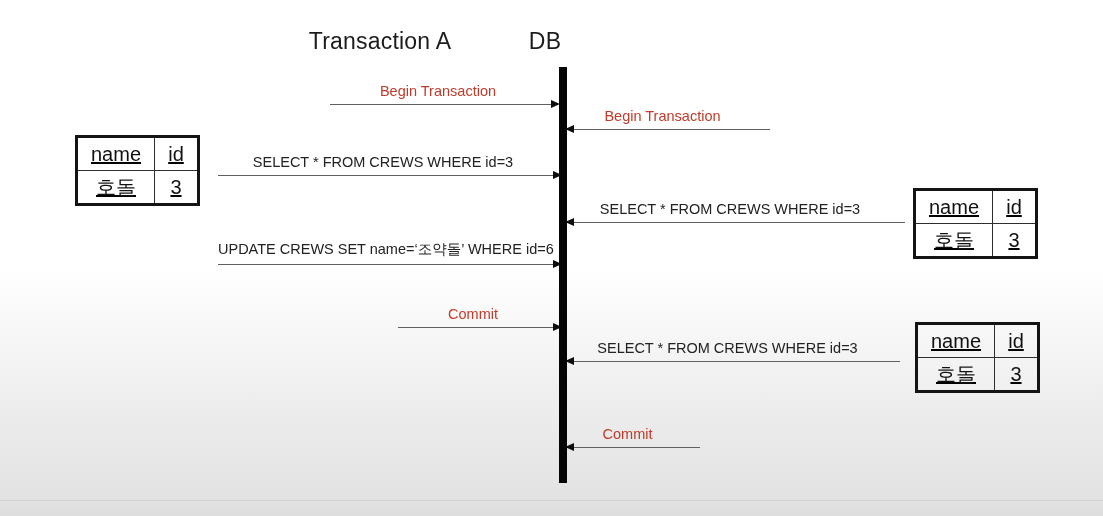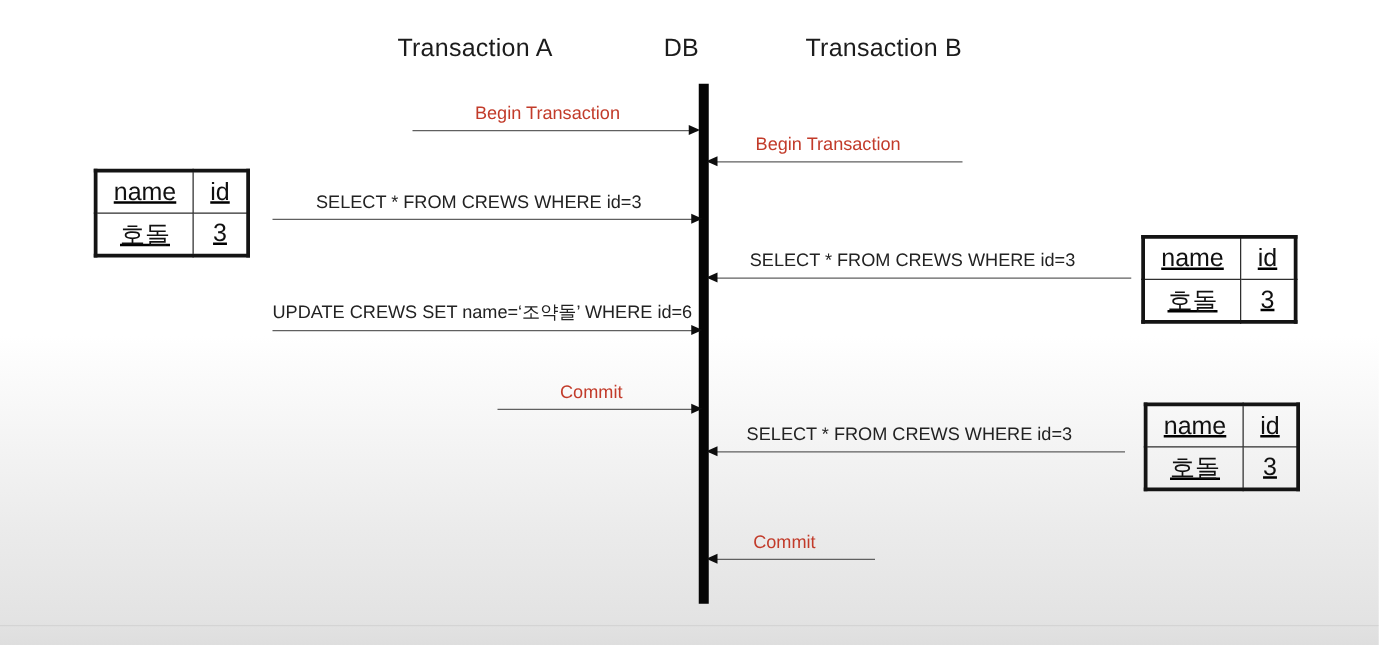--- a/index.html
+++ b/index.html
@@ -10,21 +10,21 @@
   }
   .stage {
     position: relative;
     width: 1103px; height: 516px;
     background: linear-gradient(180deg, #ffffff 0%, #ffffff 52%, #ebebeb 82%, #e3e3e3 96%, #dedede 100%);
   }
   .lane-title {
     position: absolute;
     top: 28px;
     transform: translateX(-50%);
-    font-size: 20px;
+    font-size: 23px;
     color: #1c1c1c;
     letter-spacing: 0.2px;
     white-space: nowrap;
   }
   .lifeline {
     position: absolute;
     left: 559px; top: 67px;
     width: 8px; height: 416px;
     background: #050505;
   }
@@ -68,21 +68,20 @@
     background: rgba(0,0,0,0.06);
   }
 </style>
 </head>
 <body>
 
 <div class="stage">
 
   <div class="lane-title" style="left:380px">Transaction A</div>
   <div class="lane-title" style="left:545px">DB</div>
-  <div class="lane-title" style="left:707px">Transaction B</div>
 
   <div class="lifeline"></div>
 
   <div class="msg to-right red" style="left:330px; top:104px; width:228px;">
     <div class="label">Begin Transaction</div>
     <div class="line"></div>
     <div class="head"></div>
   </div>
 
   <div class="msg to-left red" style="left:567px; top:129px; width:203px;">

